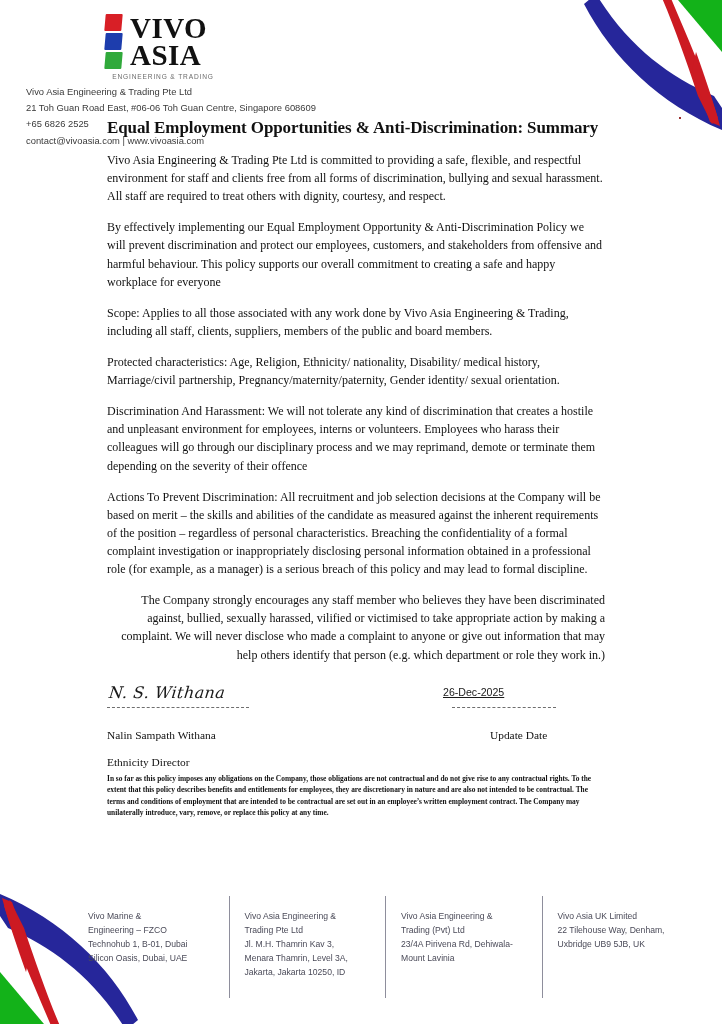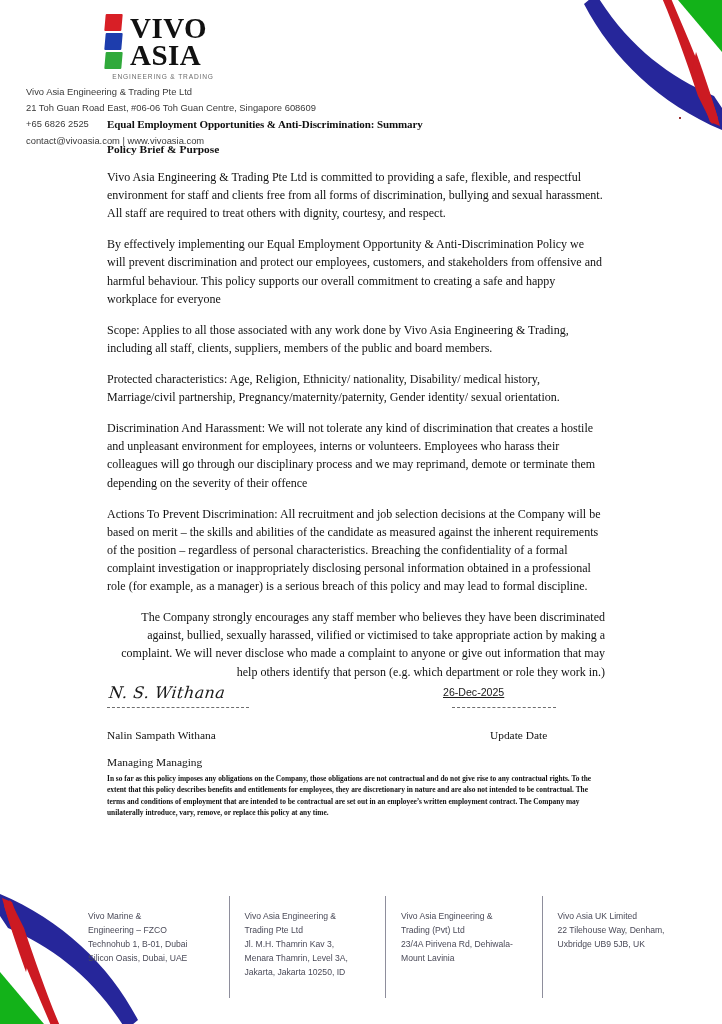--- a/index.html
+++ b/index.html
@@ -94,21 +94,21 @@
   .contact-line { white-space: nowrap; }
 
   
   .doc {
     position: absolute;
     top: 118px;
     left: 107px;
     width: 498px;
   }
   h1.doc-title {
-    font-size: 11px;
+    font-size: 17px;
     font-weight: bold;
     margin: 0 0 13px 0;
     letter-spacing: -0.1px;
   }
   h2.doc-subtitle {
     font-size: 11.4px;
     font-weight: bold;
     margin: 0 0 13px 0;
   }
   p.para {
@@ -268,21 +268,20 @@
   <div class="contact-block">
     <div class="contact-line">Vivo Asia Engineering &amp; Trading Pte Ltd</div>
     <div class="contact-line">21 Toh Guan Road East, #06-06 Toh Guan Centre, Singapore 608609</div>
     <div class="contact-line">+65 6826 2525</div>
     <div class="contact-line">contact@vivoasia.com | www.vivoasia.com</div>
   </div>
 </div>
 
 <div class="doc">
   <h1 class="doc-title">Equal Employment Opportunities &amp; Anti-Discrimination: Summary</h1>
-  <h2 class="doc-subtitle">Policy Brief &amp; Purpose</h2>
 
   <p class="para">Vivo Asia Engineering &amp; Trading Pte Ltd is committed to providing a safe, flexible, and respectful environment for staff and clients free from all forms of discrimination, bullying and sexual harassment. All staff are required to treat others with dignity, courtesy, and respect.</p>
   <p class="para">By effectively implementing our Equal Employment Opportunity &amp; Anti-Discrimination Policy we will prevent discrimination and protect our employees, customers, and stakeholders from offensive and harmful behaviour. This policy supports our overall commitment to creating a safe and happy workplace for everyone</p>
 
   <p class="para"><span class="lead">Scope:</span><span> Applies to all those associated with any work done by Vivo Asia Engineering &amp; Trading, including all staff, clients, suppliers, members of the public and board members.</span></p>
 
   <p class="para"><span class="lead">Protected characteristics:</span><span> Age, Religion, Ethnicity/ nationality, Disability/ medical history, Marriage/civil partnership, Pregnancy/maternity/paternity, Gender identity/ sexual orientation.</span></p>
 
   <p class="para"><span class="lead">Discrimination And Harassment:</span><span> We will not tolerate any kind of discrimination that creates a hostile and unpleasant environment for employees, interns or volunteers. Employees who harass their colleagues will go through our disciplinary process and we may reprimand, demote or terminate them depending on the severity of their offence</span></p>
 
@@ -298,21 +297,21 @@
     <span class="date-val">26-Dec-2025</span>
     <span class="date-rule"></span>
   </div>
   <div class="sig-spacer"></div>
   <p class="sig-label">
     <span>Nalin Sampath Withana</span>
     <span class="right">Update Date</span>
   </p>
   <div class="sig-spacer"></div>
   <p class="sig-label">
-    <span>Managing Managing</span>
+    <span>Ethnicity Director</span>
   </p>
 </div>
 
 <div class="disclaimer">In so far as this policy imposes any obligations on the Company, those obligations are not contractual and do not give rise to any contractual rights. To the extent that this policy describes benefits and entitlements for employees, they are discretionary in nature and are also not intended to be contractual. The terms and conditions of employment that are intended to be contractual are set out in an employee’s written employment contract. The Company may unilaterally introduce, vary, remove, or replace this policy at any time.</div>
 
 <div class="footer">
   <div class="footer-col">
     <div class="footer-line">Vivo Marine &amp;</div>
     <div class="footer-line">Engineering – FZCO</div>
     <div class="footer-line">Technohub 1, B-01, Dubai</div>

